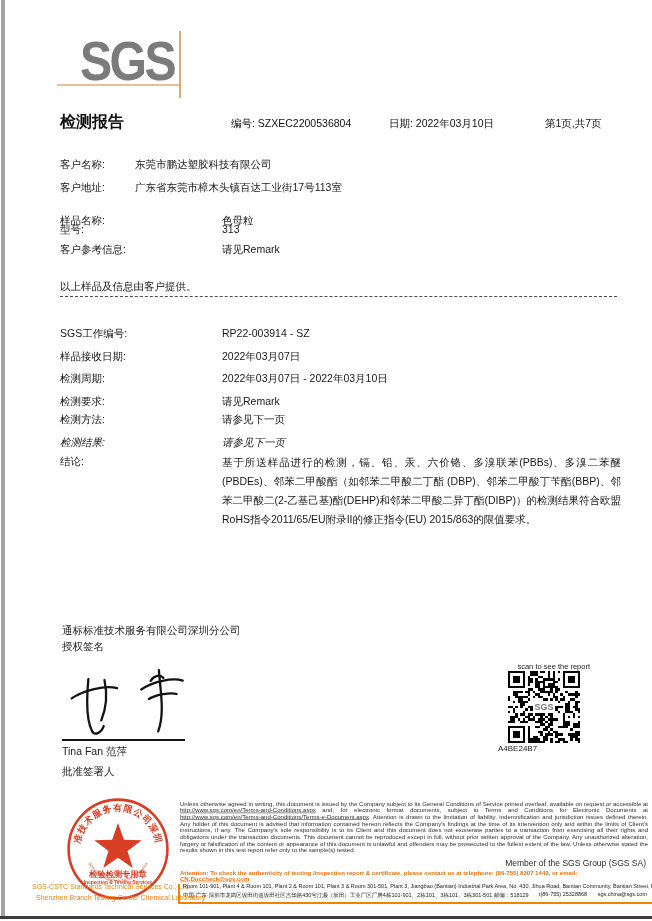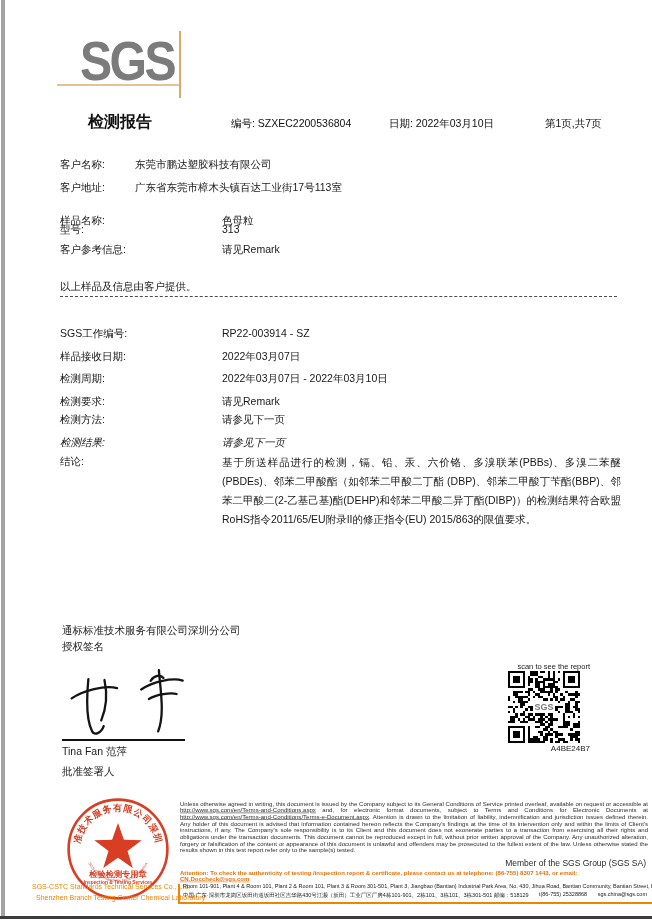--- a/index.html
+++ b/index.html
@@ -9,21 +9,21 @@
   .edge-left{position:absolute;left:1px;top:0;width:4px;height:916px;background:#a3a3a3;}
   .edge-bottom{position:absolute;left:0;top:916px;width:652px;height:3px;background:#3c3c3c;}
 
   
   .logo-word{position:absolute;left:80px;top:33px;font-size:56px;font-weight:bold;
              color:#7b7b7b;letter-spacing:-3px;transform:scaleX(.86);transform-origin:0 0;line-height:1;}
   .logo-hline{position:absolute;left:57px;top:84px;width:124px;height:2px;background:#e8c094;}
   .logo-vline{position:absolute;left:179px;top:31px;width:2px;height:67px;background:#dfa96c;}
 
   
-  .title{position:absolute;left:60px;top:112px;font-size:16px;font-weight:bold;color:#111;margin-left:28px;}
+  .title{position:absolute;left:60px;top:112px;font-size:16px;font-weight:bold;color:#111;}
   .meta{position:absolute;top:117px;font-size:10.5px;color:#111;}
 
   
   .row{position:absolute;left:60px;width:575px;display:flex;font-size:10.5px;color:#181818;}
   .lbl-s{flex:0 0 75px;}
   .lbl-w{flex:0 0 162px;}
   .note{position:absolute;left:60px;font-size:10.5px;color:#181818;}
   .dashes{position:absolute;left:60px;top:296px;width:557px;border-top:1.2px dashed #4c4c4c;}
 
   .concl-lbl{position:absolute;left:60px;top:455px;font-size:10.5px;}
@@ -34,21 +34,21 @@
   .sig-company{position:absolute;left:62px;top:624px;font-size:10.5px;}
   .sig-auth{position:absolute;left:62px;top:640px;font-size:10.5px;}
   .sig-draw{position:absolute;left:64px;top:666px;}
   .sig-line{position:absolute;left:62px;top:739px;width:123px;height:1.6px;background:#111;}
   .sig-name{position:absolute;left:62px;top:745px;font-size:10.5px;}
   .sig-role{position:absolute;left:62px;top:765px;font-size:10.5px;}
 
   
   .qr-caption{position:absolute;left:498px;top:662px;width:92px;text-align:right;font-size:7.5px;color:#222;}
   .qr-box{position:absolute;left:508px;top:671px;width:72px;height:72px;}
-  .qr-code-label{position:absolute;left:498px;top:744px;width:92px;text-align:right;font-size:8px;color:#222;}
+  .qr-code-label{position:absolute;left:498px;top:744px;width:92px;text-align:left;font-size:8px;color:#222;}
 
   
   .stamp{position:absolute;left:66px;top:797px;width:104px;height:104px;opacity:.92;}
   .f-company{position:absolute;left:32px;top:883px;font-size:7px;color:#f08300;white-space:nowrap;}
   .f-lab{position:absolute;left:36px;top:894px;font-size:7px;color:#f08300;white-space:nowrap;}
 
   .scaled{position:absolute;transform-origin:0 0;}
   .disclaimer{left:180px;top:800px;width:851px;transform:scale(.55);font-size:11px;line-height:12.2px;
               text-align:justify;color:#2e2e2e;}
   .attention{left:180px;top:869px;width:851px;transform:scale(.55);font-size:11px;line-height:12px;

